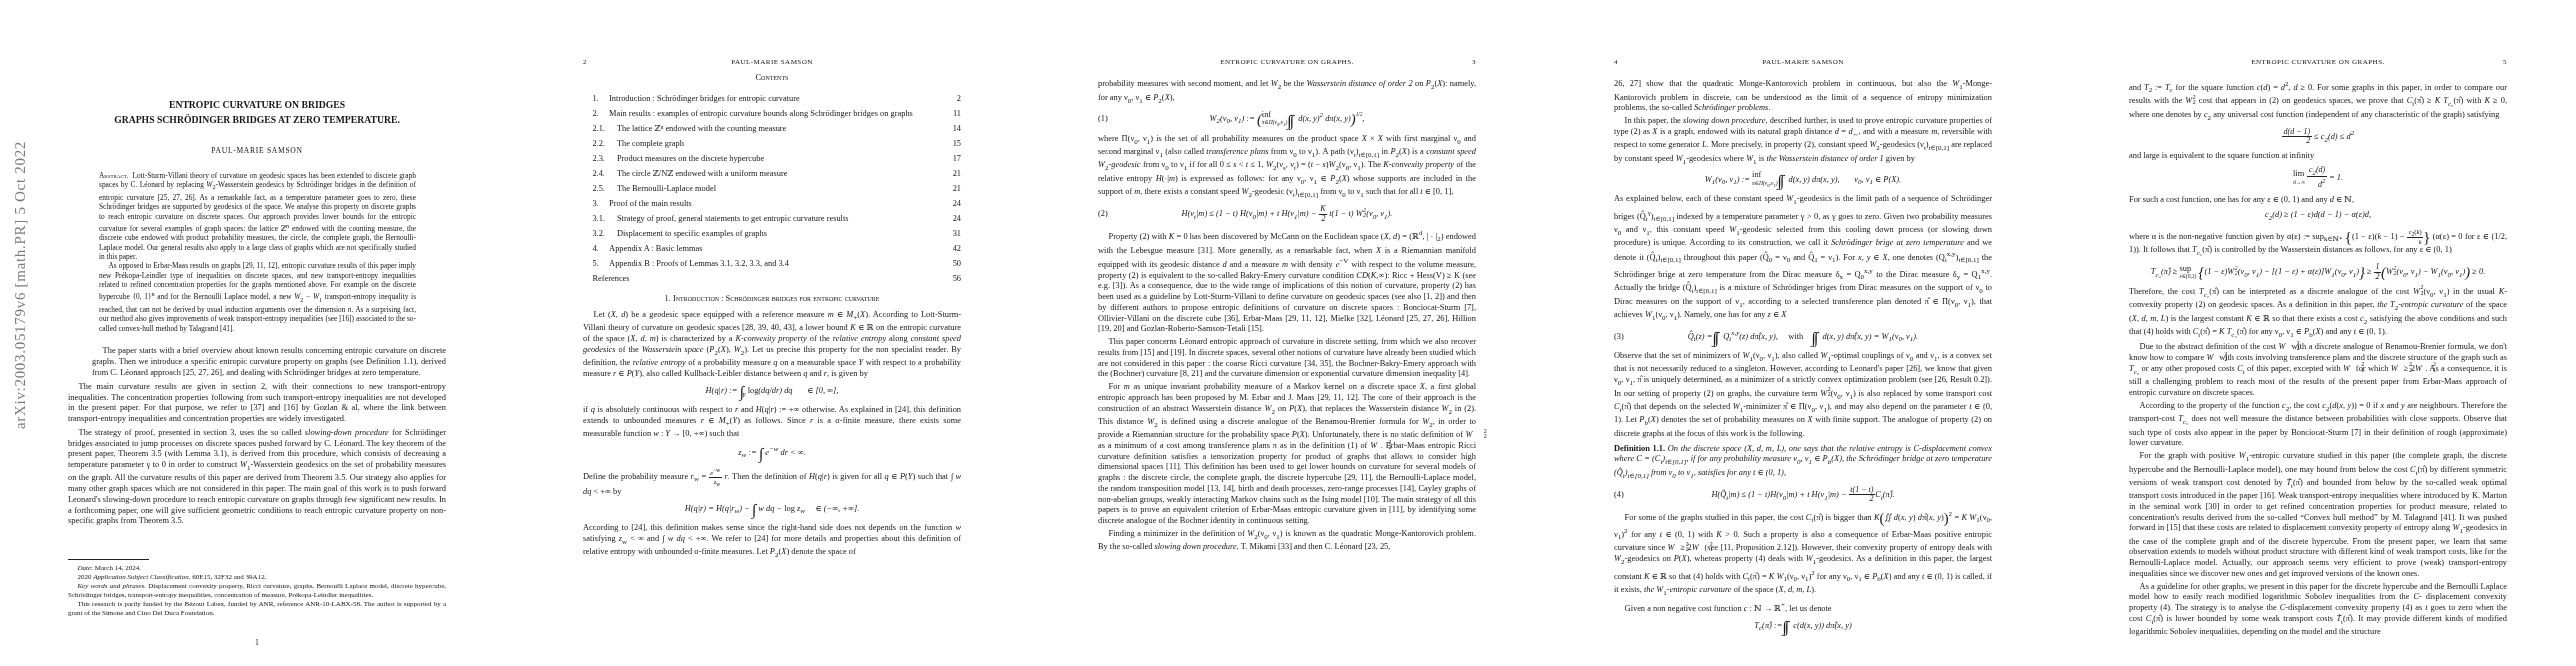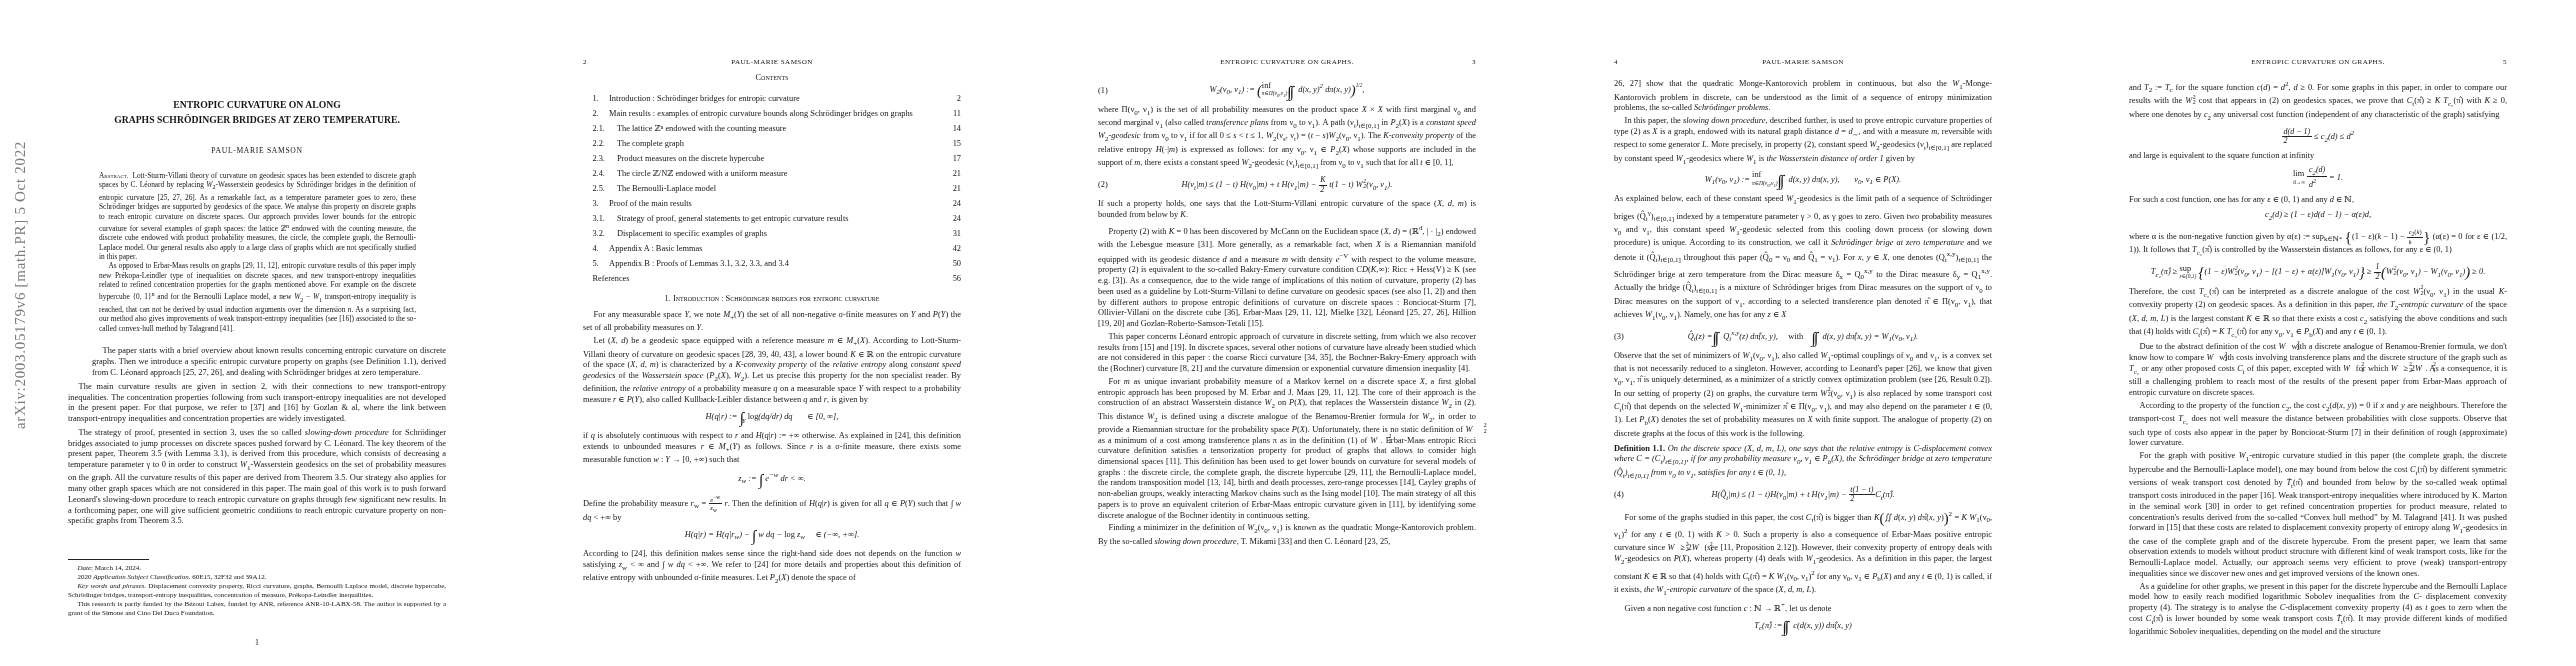--- a/index.html
+++ b/index.html
@@ -45,21 +45,21 @@
   .eqline{position:relative;margin:4.4px 0 5px 0;text-align:center;text-indent:0;}
   .eqtag{position:absolute;left:0;top:50%;transform:translateY(-50%);font-style:normal;}
   .eqbody{font-style:italic;display:inline-block;}
   .up{font-style:normal;}
   .int{font-size:190%;line-height:1;vertical-align:-0.28em;font-weight:400;}
   .iint{letter-spacing:-0.42em;margin-right:0.42em;}
   .isub{position:relative;top:.75em;font-size:.7em;margin-left:-1.7px;}
   .mund{display:inline-block;text-align:left;vertical-align:middle;line-height:1;}
   .mund .base{display:block;}
   .mund .under{display:block;font-size:.66em;margin-top:1.1px;}
-  .frac{display:inline-block;text-align:left;vertical-align:middle;line-height:1.1;font-size:.95em;}
+  .frac{display:inline-block;text-align:right;vertical-align:middle;line-height:1.1;font-size:.95em;}
   .frac .num{display:block;padding:0 1.7px;}
   .frac .den{display:block;border-top:0.6px solid #222;padding:0 1.7px;}
   .frac.sm{font-size:.78em;}
   .bp{font-size:175%;vertical-align:-0.22em;font-weight:400;line-height:1;}
   .hisup{position:relative;top:-1.05em;font-size:.62em;font-style:italic;}
   .ss{display:inline-block;position:relative;width:.6em;height:1em;font-size:.7em;line-height:1;vertical-align:-0.1em;}
   .ss .t{position:absolute;left:0.6px;top:-0.55em;}
   .ss .b{position:absolute;left:0.6px;bottom:-0.35em;}
 
   .footnote{position:absolute;left:68px;width:378px;top:559px;font-size:7px;line-height:9px;text-align:justify;}
@@ -68,21 +68,21 @@
   .pgnum{position:absolute;left:68px;width:378px;top:638px;text-align:center;font-size:7.8px;}
 </style>
 </head>
 <body>
 
 <div id="canvas">
     <div class="page" id="p0">
       <div class="arxiv">arXiv:2003.05179v6  [math.PR]  5 Oct 2022</div>
       <div class="textcol" style="top: 97px;">
         <div class="b-title b-0">
-          <div>ENTROPIC CURVATURE ON ALONG</div>
+          <div>ENTROPIC CURVATURE ON BRIDGES</div>
           <div>GRAPHS SCHRÖDINGER BRIDGES AT ZERO TEMPERATURE.</div>
         </div>
         <div class="b-author b-1">PAUL-MARIE SAMSON</div>
         <div class="b-abstract b-2">
           <p><span class="sc">Abstract.</span><span> Lott-Sturm-Villani theory of curvature on geodesic spaces has been extended to discrete graph spaces by C. Léonard by replacing <i>W</i><sub>2</sub>-Wasserstein geodesics by Schrödinger bridges in the definition of entropic curvature [25, 27, 26].  As a remarkable fact, as a temperature parameter goes to zero, these Schrödinger bridges are supported by geodesics of the space. We analyse this property on discrete graphs to reach entropic curvature on discrete spaces.  Our approach provides lower bounds for the entropic curvature for several examples of graph spaces: the lattice ℤ<sup>n</sup> endowed with the counting measure, the discrete cube endowed with product probability measures, the circle, the complete graph, the Bernoulli-Laplace model. Our general results also apply to a large class of graphs which are not specifically studied in this paper.</span></p>
           <p class="ab2">As opposed to Erbar-Maas results on graphs [29, 11, 12], entropic curvature results of this paper imply new Prékopa-Leindler type of inequalities on discrete spaces, and new transport-entropy inequalities related to refined concentration properties for the graphs mentioned above.  For example on the discrete hypercube {0, 1}<sup>n</sup> and for the Bernoulli Laplace model, a new <i>W</i><sub>2</sub> − <i>W</i><sub>1</sub> transport-entropy inequality is reached, that can not be derived by usual induction arguments over the dimension <i>n</i>. As a surprising fact, our method also gives improvements of weak transport-entropy inequalities (see [16]) associated to the so-called convex-hull method by Talagrand [41].</p>
         </div>
         <p class="para b-3">The paper starts with a brief overview about known results concerning entropic curvature on discrete graphs. Then we introduce a specific entropic curvature property on graphs (see Definition 1.1), derived from C. Léonard approach [25, 27, 26], and dealing with Schrödinger bridges at zero temperature.</p>
         <p class="para b-4">The main curvature results are given in section 2, with their connections to new transport-entropy inequalities.  The concentration properties following from such transport-entropy inequalities are not developed in the present paper.  For that purpose, we refer to [37] and [16] by Gozlan &amp; al, where the link between transport-entropy inequalities and concentration properties are widely investigated.</p>
         <p class="para b-5">The strategy of proof, presented in section 3, uses the so called <i>slowing-down procedure</i> for Schrödinger bridges associated to jump processes on discrete spaces pushed forward by C. Léonard.  The key theorem of the present paper, Theorem 3.5 (with Lemma 3.1), is derived from this procedure, which consists of decreasing a temperature parameter γ to 0 in order to construct <i>W</i><sub>1</sub>-Wasserstein geodesics on the set of probability measures on the graph.  All the curvature results of this paper are derived from Theorem 3.5.  Our strategy also applies for many other graph spaces which are not considered in this paper.  The main goal of this work is to push forward Leonard's slowing-down procedure to reach entropic curvature on graphs through few significant new results.  In a forthcoming paper, one will give sufficient geometric conditions to reach entropic curvature property on non-specific graphs from Theorem 3.5.</p>
@@ -165,41 +165,40 @@
             <span class="toc-label">Appendix B : Proofs of Lemmas 3.1, 3.2, 3.3, and 3.4</span>
             <span class="toc-page">50</span>
           </div>
           <div class="tocrow">
             <span class="toc-num" style="width: 0px;"></span>
             <span class="toc-label">References</span>
             <span class="toc-page">56</span>
           </div>
         </div>
         <div class="b-heading b-1">1. Introduction : Schrödinger bridges for entropic curvature</div>
-        <p class="para b-2">For any measurable space <i>Y</i>, we note <i>M</i><sub>+</sub>(<i>Y</i>) the set of all non-negative σ-finite measures on <i>Y</i> and <i>P</i>(<i>Y</i>) the set of all probability measures on <i>Y</i>.</p>
         <p class="para b-3">Let (<i>X</i>, <i>d</i>) be a geodesic space equipped with a reference measure <i>m</i> ∈ <i>M</i><sub>+</sub>(<i>X</i>).  According to Lott-Sturm-Villani theory of curvature on geodesic spaces [28, 39, 40, 43], a lower bound <i>K</i> ∈ ℝ on the entropic curvature of the space (<i>X</i>, <i>d</i>, <i>m</i>) is characterized by a <i>K-convexity property</i> of the <i>relative entropy</i> along <i>constant speed geodesics</i> of the  <i>Wasserstein space</i> (<i>P</i><sub>2</sub>(<i>X</i>), <i>W</i><sub>2</sub>).  Let us precise this property for the non specialist reader.  By definition, the <i>relative entropy</i> of a probability measure <i>q</i> on a measurable space <i>Y</i> with respect to a probability measure <i>r</i> ∈ <i>P</i>(<i>Y</i>), also called Kullback-Leibler distance between <i>q</i> and <i>r</i>, is given by</p>
         <div class="eqline b-4"><span class="eqbody">H(q|r) := <span class="int">∫</span><span class="isub">Y</span> <span class="up">log</span>(dq/dr) dq&nbsp;&nbsp;&nbsp;&nbsp;&nbsp;&nbsp; ∈ [0, ∞],</span></div>
         <p class="para ni b-5">if <i>q</i> is absolutely continuous with respect to <i>r</i> and <i>H</i>(<i>q</i>|<i>r</i>) := +∞ otherwise.  As explained in [24], this definition extends to unbounded measures <i>r</i> ∈ <i>M</i><sub>+</sub>(<i>Y</i>) as follows.  Since <i>r</i> is a σ-finite measure, there exists some measurable function <i>w</i> : <i>Y</i> → [0, +∞) such that</p>
         <div class="eqline b-6"><span class="eqbody">z<sub>w</sub> := <span class="int">∫</span> e<sup>−w</sup> dr &lt; ∞.</span></div>
         <p class="para ni b-7">Define the probability measure <i>r</i><sub>w</sub> = <span class="frac sm"><span class="num"><i>e</i><sup>−w</sup></span><span class="den"><i>z</i><sub>w</sub></span></span> <i>r</i>. Then the definition of <i>H</i>(<i>q</i>|<i>r</i>) is given for all <i>q</i> ∈ <i>P</i>(<i>Y</i>) such that ∫ <i>w dq</i> &lt; +∞ by</p>
         <div class="eqline b-8"><span class="eqbody">H(q|r) = H(q|r<sub>w</sub>) − <span class="int">∫</span> w dq − <span class="up">log</span> z<sub>w</sub>&nbsp;&nbsp;&nbsp;&nbsp; ∈ (−∞, +∞].</span></div>
         <p class="para ni b-9">According to [24], this definition makes sense since the right-hand side does not depends on the function <i>w</i> satisfying <i>z</i><sub>w</sub> &lt; ∞ and ∫ <i>w dq</i> &lt; +∞.  We refer to [24] for more details and properties about this definition of relative entropy with unbounded σ-finite measures.  Let <i>P</i><sub>2</sub>(<i>X</i>) denote the space of</p>
       </div>
     </div>
     <div class="page" id="p2">
       <div class="runhead">
         <span class="rh-left"></span>
         <span class="rh-center">ENTROPIC CURVATURE ON GRAPHS.</span>
         <span class="rh-right">3</span>
       </div>
       <div class="textcol" style="top: 77px;">
+        <p class="para ni b-0">probability measures with second moment, and let <i>W</i><sub>2</sub> be the <i>Wasserstein distance of order 2</i> on <i>P</i><sub>2</sub>(<i>X</i>): namely, for any ν<sub>0</sub>, ν<sub>1</sub> ∈ <i>P</i><sub>2</sub>(<i>X</i>),</p>
         <div class="eqline b-1"><span class="eqtag">(1)</span><span class="eqbody">W<sub>2</sub>(ν<sub>0</sub>, ν<sub>1</sub>) := <span class="bp">(</span><span class="mund"><span class="base up">inf</span><span class="under">π∈Π(ν<sub>0</sub>,ν<sub>1</sub>)</span></span> <span class="int iint">∫∫</span> d(x, y)<sup>2</sup> dπ(x, y)<span class="bp">)</span><span class="hisup">1/2</span>,</span></div>
         <p class="para ni b-2">where Π(ν<sub>0</sub>, ν<sub>1</sub>) is the set of all probability measures on the product space <i>X</i> × <i>X</i> with first marginal ν<sub>0</sub> and second marginal ν<sub>1</sub> (also called <i>transference plans</i> from ν<sub>0</sub> to ν<sub>1</sub>).  A path (ν<sub>t</sub>)<sub>t∈[0,1]</sub> in <i>P</i><sub>2</sub>(<i>X</i>) is a <i>constant speed W</i><sub>2</sub>-<i>geodesic</i> from ν<sub>0</sub> to ν<sub>1</sub> if for all 0 ≤ <i>s</i> &lt; <i>t</i> ≤ 1, <i>W</i><sub>2</sub>(ν<sub>s</sub>, ν<sub>t</sub>) = (<i>t</i> − <i>s</i>)<i>W</i><sub>2</sub>(ν<sub>0</sub>, ν<sub>1</sub>). The <i>K-convexity property</i> of the relative entropy <i>H</i>(·|<i>m</i>) is expressed as follows: for any ν<sub>0</sub>, ν<sub>1</sub> ∈ <i>P</i><sub>2</sub>(<i>X</i>) whose supports are included in the support of <i>m</i>, there exists a constant speed <i>W</i><sub>2</sub>-geodesic (ν<sub>t</sub>)<sub>t∈[0,1]</sub> from ν<sub>0</sub> to ν<sub>1</sub> such that for all <i>t</i> ∈ [0, 1],</p>
         <div class="eqline b-3"><span class="eqtag">(2)</span><span class="eqbody">H(ν<sub>t</sub>|m) ≤ (1 − t) H(ν<sub>0</sub>|m) + t H(ν<sub>1</sub>|m) − <span class="frac"><span class="num">K</span><span class="den">2</span></span> t(1 − t) W<span class="ss"><span class="t">2</span><span class="b">2</span></span>(ν<sub>0</sub>, ν<sub>1</sub>).</span></div>
-        <p class="para ni b-4">If such a property holds, one says that the Lott-Sturm-Villani entropic curvature of the space (<i>X</i>, <i>d</i>, <i>m</i>) is bounded from below by <i>K</i>.</p>
         <p class="para b-5">Property (2) with <i>K</i> = 0 has been discovered by McCann on the Euclidean space (<i>X</i>, <i>d</i>) = (ℝ<sup>d</sup>, | · |<sub>2</sub>) endowed with the Lebesgue measure [31].  More generally, as a remarkable fact, when <i>X</i> is a Riemannian manifold equipped with its geodesic distance <i>d</i> and a measure <i>m</i> with density <i>e</i><sup>−V</sup> with respect to the volume measure, property (2) is equivalent to the so-called Bakry-Emery curvature condition <i>CD</i>(<i>K</i>,∞):  Ricc + Hess(V) ≥ K (see e.g.  [3]).  As a consequence, due to the wide range of implications of this notion of curvature, property (2) has been used as a guideline by Lott-Sturm-Villani to define curvature on geodesic spaces (see also [1, 2]) and then by different authors to propose entropic definitions of curvature on discrete spaces : Bonciocat-Sturm [7], Ollivier-Villani on the discrete cube [36], Erbar-Maas [29, 11, 12], Mielke [32], Léonard [25, 27, 26], Hillion [19, 20] and Gozlan-Roberto-Samson-Tetali [15].</p>
         <p class="para b-6">This paper concerns Léonard entropic approach of curvature in discrete setting, from which we also recover results from [15] and [19].  In discrete spaces, several other notions of curvature have already been studied which are not considered in this paper : the coarse Ricci curvature [34, 35], the Bochner-Bakry-Emery approach with the (Bochner) curvature [8, 21] and the curvature dimension or exponential curvature dimension inequality [4].</p>
         <p class="para b-7">For <i>m</i> as unique invariant probability measure of a Markov kernel on a discrete space <i>X</i>, a first global entropic approach has been proposed by M. Erbar and J. Maas [29, 11, 12]. The core of their approach is the construction of an abstract Wasserstein distance <i>W</i><sub>2</sub> on <i>P</i>(<i>X</i>), that replaces the Wasserstein distance <i>W</i><sub>2</sub> in (2).  This distance <i>W</i><sub>2</sub> is defined using a discrete analogue of the Benamou-Brenier formula for <i>W</i><sub>2</sub>, in order to provide a Riemannian structure for the probability space <i>P</i>(<i>X</i>).  Unfortunately, there is no static definition of <i>W</i><span class="ss"><span class="t">2</span><span class="b">2</span></span> as a minimum of a cost among transference plans π as in the definition (1) of <i>W</i><span class="ss"><span class="t">2</span><span class="b">2</span></span>. Erbar-Maas entropic Ricci curvature definition satisfies a tensorization property for product of graphs that allows to consider high dimensional spaces [11].  This definition has been used to get lower bounds on curvature for several models of graphs : the discrete circle, the complete graph, the discrete hypercube [29, 11], the Bernoulli-Laplace model, the random transposition model [13, 14], birth and death processes, zero-range processes [14], Cayley graphs of non-abelian groups, weakly interacting Markov chains such as the Ising model [10]. The main strategy of all this papers is to prove an equivalent criterion of Erbar-Maas entropic curvature given in [11], by identifying some discrete analogue of the Bochner identity in continuous setting.</p>
         <p class="para b-8">Finding a minimizer in the definition of <i>W</i><sub>2</sub>(ν<sub>0</sub>, ν<sub>1</sub>) is known as the quadratic Monge-Kantorovich problem.  By the so-called <i>slowing down procedure</i>, T. Mikami [33] and then C. Léonard [23, 25,</p>
       </div>
     </div>
     <div class="page" id="p3">
       <div class="runhead">
         <span class="rh-left">4</span>
         <span class="rh-center">PAUL-MARIE SAMSON</span>

